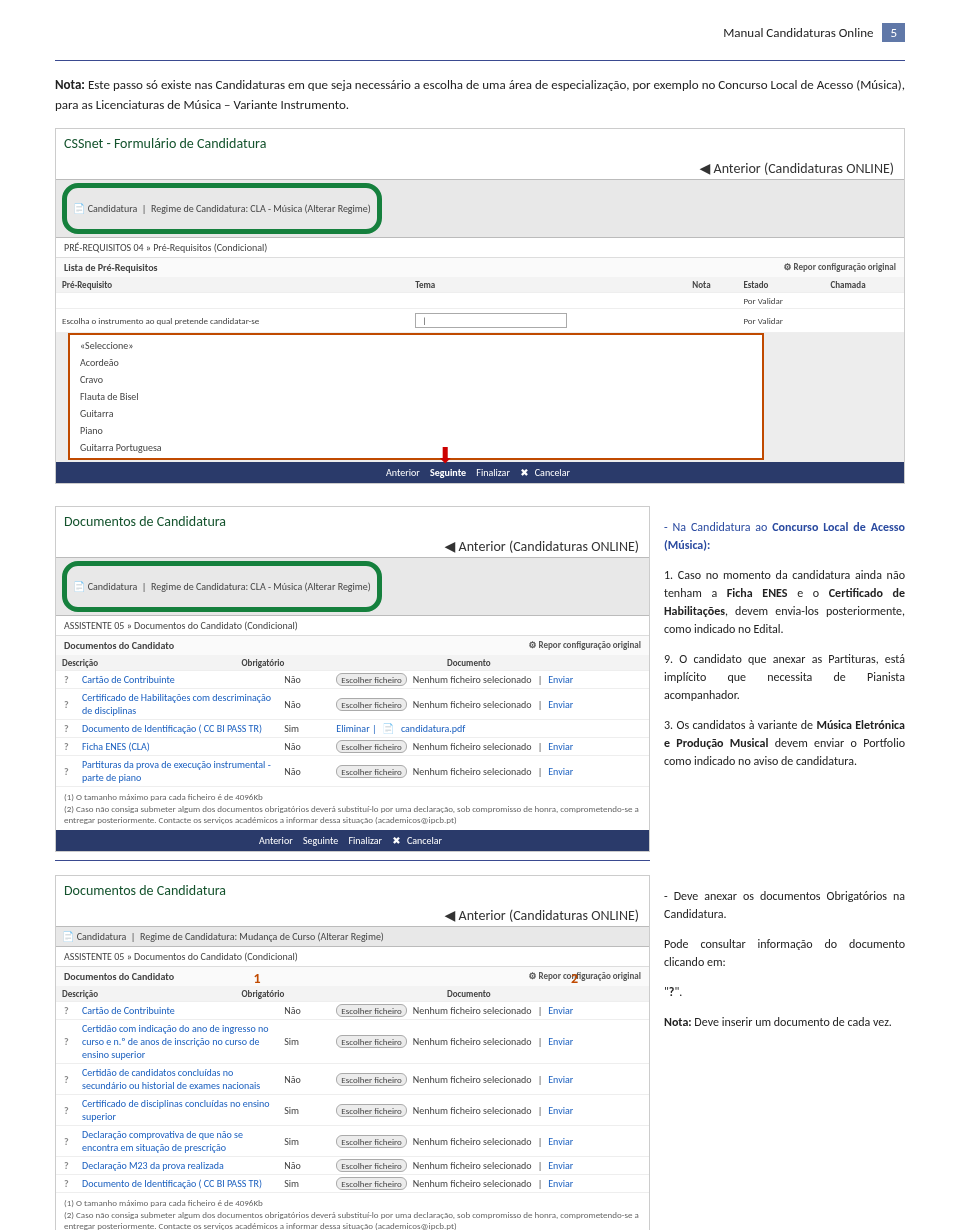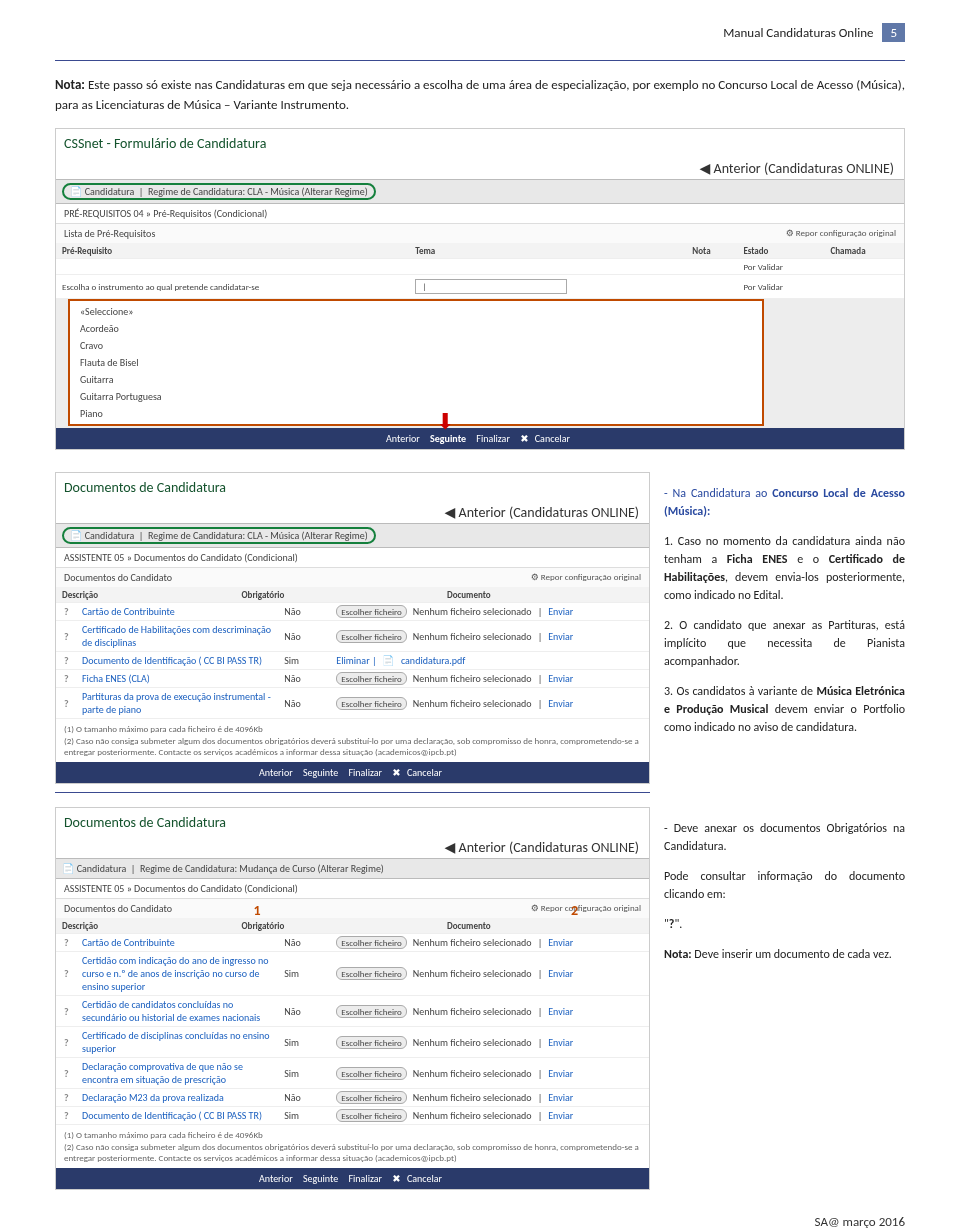--- a/index.html
+++ b/index.html
@@ -8,23 +8,23 @@
   .page-head .num{background:#6078a8;color:#fff;padding:2px 8px;margin-left:6px}
   hr.sep{border:none;border-top:1px solid #3a4a90;margin:6px 0 14px 0}
   .note b{font-weight:bold}
   .note{font-size:13px;color:#222;line-height:1.5;text-align:justify;margin-bottom:14px}
 
   
   .shot{border:1px solid #ccc;background:#ededed;font-size:10px;color:#444;margin-bottom:8px}
   .shot .title{font-size:14px;color:#14532d;padding:6px 8px;background:#fff}
   .shot .prev{background:#fff;text-align:right;padding:2px 10px;font-size:14px;color:#333}
   .shot .candbar{background:#e8e8e8;padding:3px 6px;border-top:1px solid #bbb;border-bottom:1px solid #bbb}
-  .shot .circ{border:2px solid #15803d;border-radius:16px;padding:0 6px;display:inline-block}
+  .shot .circ{border:5px solid #15803d;border-radius:16px;padding:14px 6px;display:inline-block}
   .shot .crumb{background:#fff;padding:3px 8px;font-size:10px}
-  .shot .sect{background:#fafafa;padding:3px 8px;font-weight:normal;font-size:10px;border-top:1px solid #ddd}
+  .shot .sect{background:#fafafa;padding:3px 8px;font-weight:bold;font-size:10px;border-top:1px solid #ddd}
   .shot .cfg{float:right;color:#555;font-size:9px}
   .shot table{width:100%;border-collapse:collapse;font-size:9px}
   .shot th,.shot td{padding:2px 6px;text-align:left;border-bottom:1px solid #eee;background:#fff}
   .shot th{font-weight:bold;background:#f3f3f3}
   .shot .drop{border:1px solid #aaa;background:#fff;display:inline-block;padding:1px 140px 1px 6px;margin:2px 0}
   .shot .dropbox{border:2px solid #c04a00;background:#fff;margin:0 140px 2px 12px;padding:2px}
   .shot .dropbox div{padding:2px 8px;font-size:10px}
   .shot .bbar{background:#2a3a6a;color:#fff;text-align:center;padding:4px 8px;font-size:10px}
   .shot .bbar span{margin:0 4px}
   .shot .btn{background:#ececec;border:1px solid #aaa;border-radius:6px;padding:0 4px;font-size:9px;display:inline-block}
@@ -103,22 +103,22 @@
                 <td></td>
               </tr>
         </tbody>
           </table>
         <div class="dropbox">
           <div>«Seleccione»</div>
           <div>Acordeão</div>
           <div>Cravo</div>
           <div>Flauta de Bisel</div>
           <div>Guitarra</div>
+          <div>Piano</div>
           <div>Guitarra Portuguesa</div>
-          <div>Piano</div>
         </div>
         <div class="bbar">
           <span>Anterior</span>
           <span style="position:relative">
             <span style="position:absolute;top:-24px;left:2px;color:#c00;font-size:22px">⬇</span>
             <b>Seguinte</b>
           </span>
           <span>Finalizar</span>
           <span>✖ <span>Cancelar</span></span>
         </div>
@@ -159,21 +159,21 @@
           <span>Seguinte</span>
           <span>Finalizar</span>
           <span>✖ <span>Cancelar</span></span>
         </div>
       </div>
       <hr class="sep">
     </div>
     <div class="right">
       <p class="blue"><span>- Na Candidatura ao </span><b>Concurso Local de Acesso (Música):</b></p>
       <p class="justified"><span>1. Caso no momento da candidatura ainda não tenham a </span><b>Ficha ENES</b><span> e o </span><b>Certificado de Habilitações</b><span>, devem envia-los posteriormente, como indicado no Edital.</span></p>
-      <p class="justified">2. O candidato que anexar as Partituras, está implícito que necessita de Pianista acompanhador.</p>
+      <p class="justified">9. O candidato que anexar as Partituras, está implícito que necessita de Pianista acompanhador.</p>
       <p class="justified"><span>3. Os candidatos à variante de </span><b>Música Eletrónica e Produção Musical </b><span>devem enviar o Portfolio como indicado no aviso de candidatura.</span></p>
     </div>
   </div>
 
   
   <div class="flex2">
     <div class="left relbox">
       <div class="shot">
         <div class="title">Documentos de Candidatura</div>
         <div class="prev">◀ <span>Anterior (Candidaturas ONLINE)</span></div>

